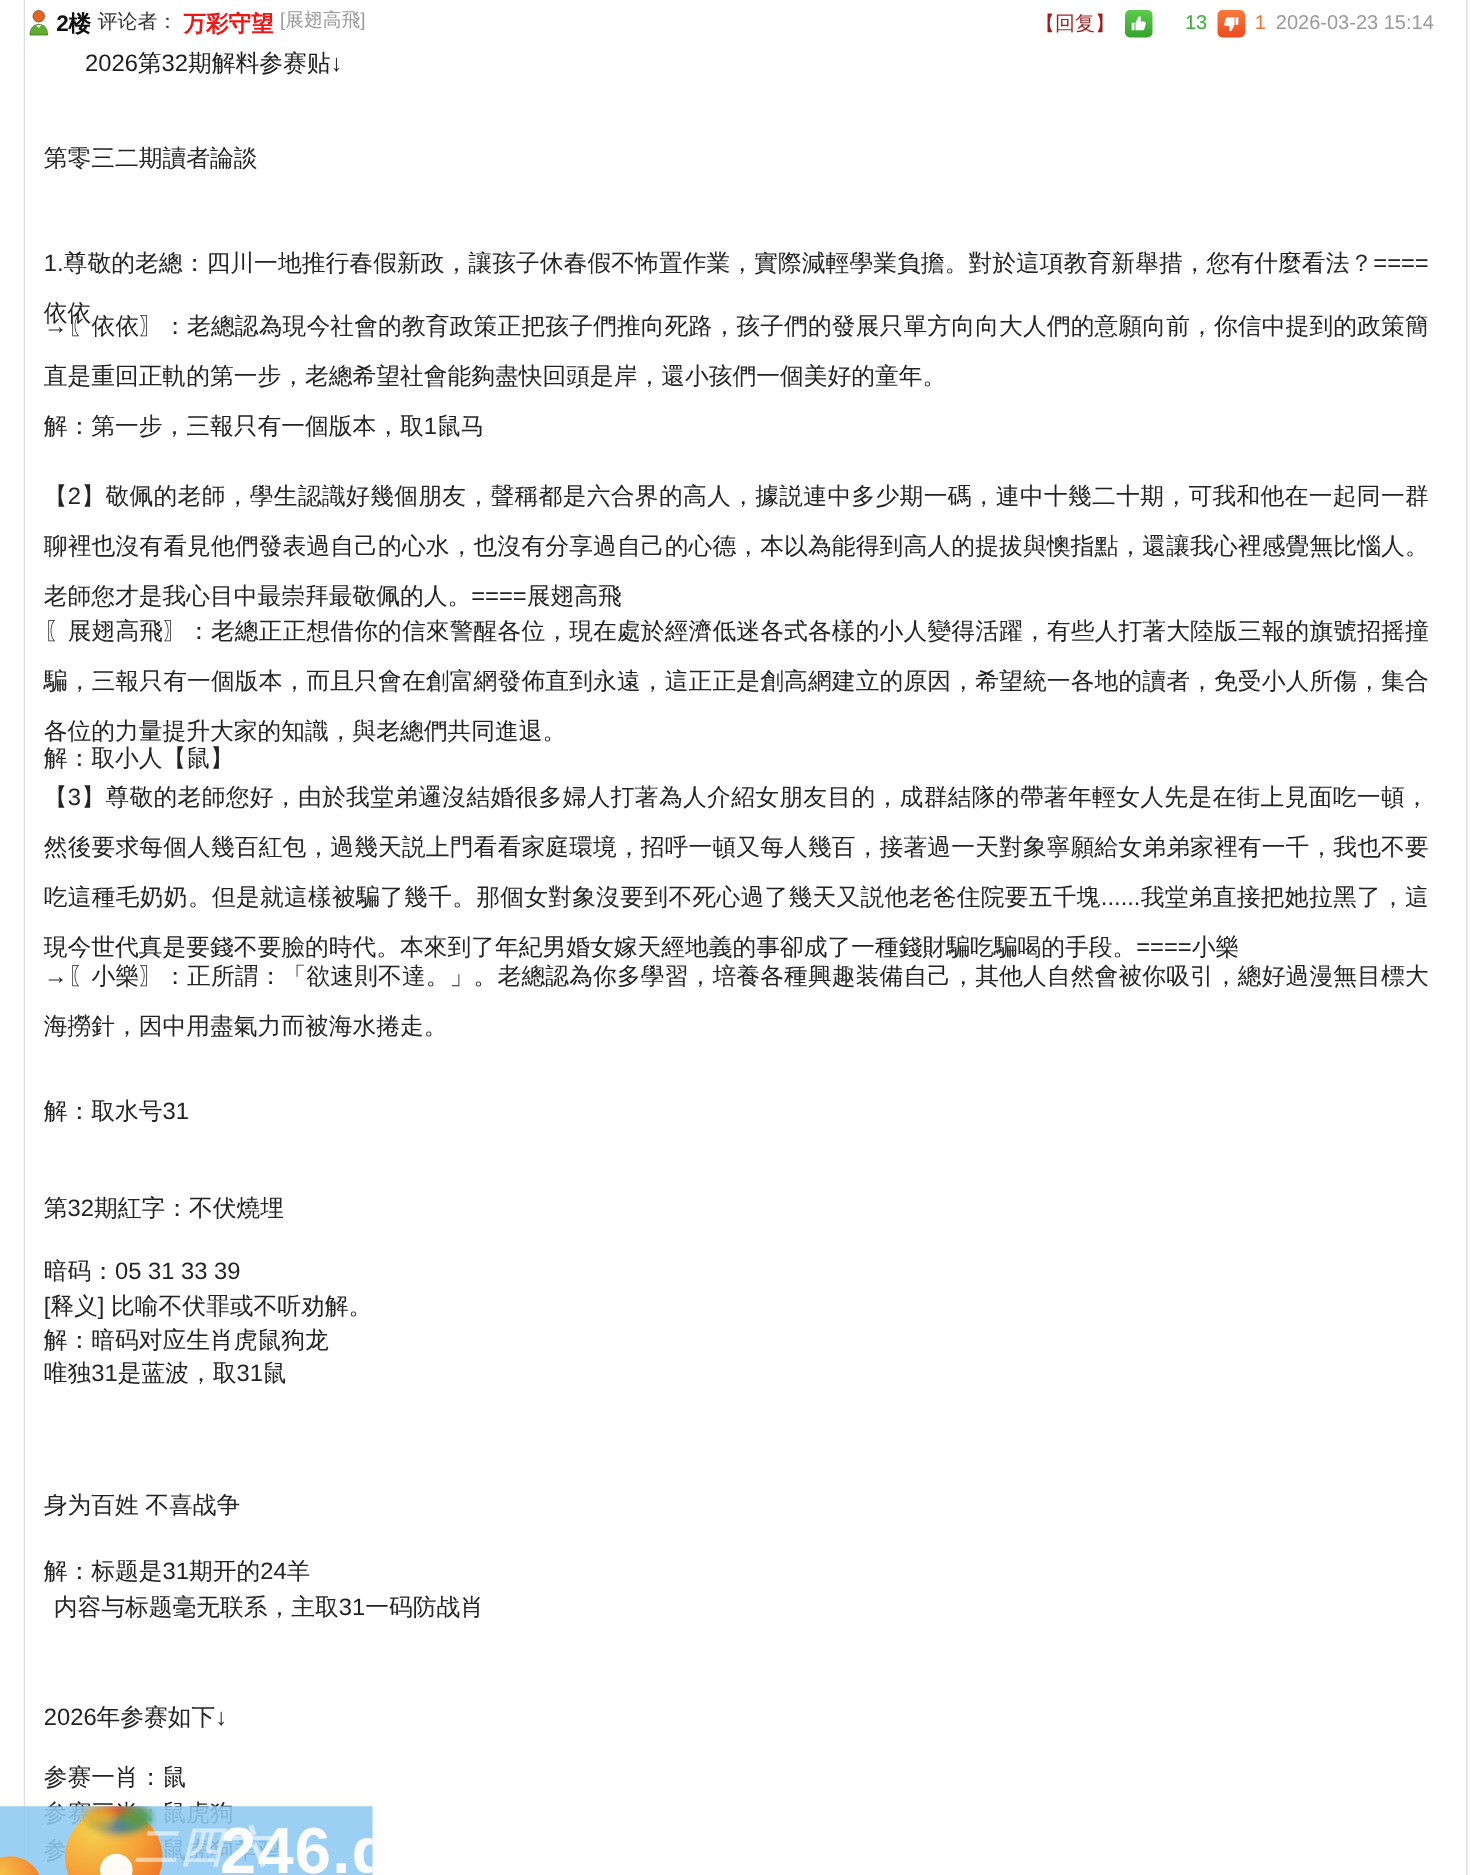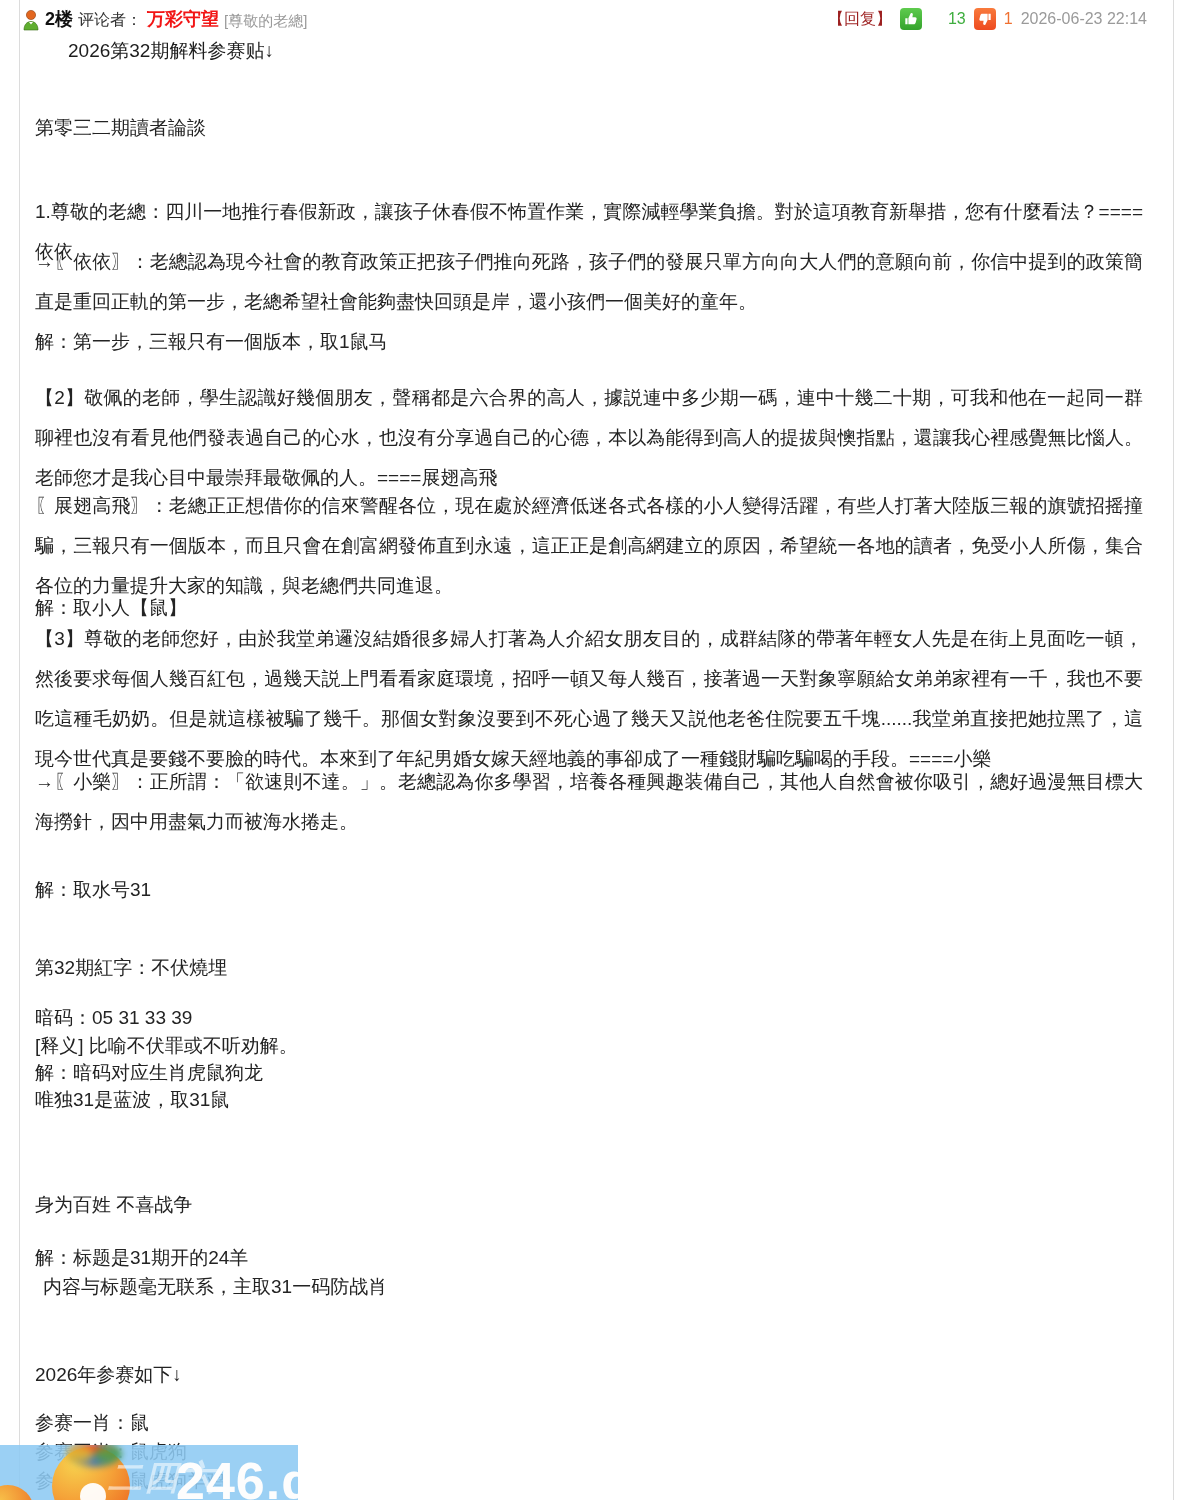--- a/index.html
+++ b/index.html
@@ -1,21 +1,21 @@
 <!DOCTYPE html>
 <html><head>
 <meta charset="utf-8">
 <style>
   html,body{margin:0;padding:0;background:#ffffff;}
   body{font-family:"Liberation Sans","DejaVu Sans",sans-serif;color:#262626;}
   .page{position:relative;width:1177px;height:1500px;background:#fff;overflow:hidden;}
   .frame{position:absolute;top:0;left:19px;right:3px;bottom:0;border-left:1px solid #dcdcdc;border-right:1px solid #dcdcdc;}
   
   .hdr{position:absolute;top:6px;left:22px;right:30px;height:26px;display:flex;align-items:center;justify-content:space-between;font-size:16px;}
-  .hdr-left{display:flex;align-items:flex-end;gap:5px;}
+  .hdr-left{display:flex;align-items:flex-start;gap:5px;}
   .hdr-right{display:flex;align-items:center;gap:8px;}
   .floor{font-weight:bold;font-size:18px;color:#111;}
   .commenter{color:#333;}
   .uname{color:#f21515;font-weight:bold;font-size:18px;cursor:pointer;}
   .carrier{color:#9a9a9a;font-size:15px;}
   .reply{color:#9c1f1f;cursor:pointer;}
   .cnt-up{color:#3fae3f;margin-left:18px;}
   .cnt-dn{color:#f07030;}
   .tstamp{color:#9a9a9a;}
   .badge{width:22px;height:22px;border-radius:4px;display:inline-flex;align-items:center;justify-content:center;}
@@ -46,37 +46,37 @@
       <span style="display:inline-flex;">
         <svg width="18" height="22" viewBox="0 0 18 22">
           <circle cx="9" cy="6" r="4.6" fill="#e2661f" stroke="#8a3a0a" stroke-width="0.6"></circle>
           <path d="M2 21 c0-5.5 3-8.5 7-8.5 s7 3 7 8.5 z" fill="#5fae2f" stroke="#356b13" stroke-width="0.6"></path>
           <path d="M7 13 l2 2.5 2-2.5 z" fill="#ffffff"></path>
         </svg>
       </span>
       <span class="floor">2楼</span>
       <span class="commenter">评论者：</span>
       <span class="uname">万彩守望</span>
-      <span class="carrier">[尊敬的老總]</span>
+      <span class="carrier">[展翅高飛]</span>
     </div>
     <div class="hdr-right">
       <span class="reply">【回复】</span>
       <span class="badge up">
         <svg width="14" height="14" viewBox="0 0 16 16">
           <path fill="#ffffff" d="M1.5 7h2.6v7H1.5z M5 14h6.2c1 0 1.9-.7 2.1-1.7l1.1-4.2c.3-1-.5-2.1-1.6-2.1H9.6l.5-3.1c.1-.9-.6-1.7-1.5-1.7-.5 0-.9.2-1.1.6L5 7z"></path>
         </svg>
       </span>
       <span class="cnt-up">13</span>
       <span class="badge dn">
         <svg width="14" height="14" viewBox="0 0 16 16" style="transform:rotate(180deg)">
           <path fill="#ffffff" d="M1.5 7h2.6v7H1.5z M5 14h6.2c1 0 1.9-.7 2.1-1.7l1.1-4.2c.3-1-.5-2.1-1.6-2.1H9.6l.5-3.1c.1-.9-.6-1.7-1.5-1.7-.5 0-.9.2-1.1.6L5 7z"></path>
         </svg>
       </span>
       <span class="cnt-dn">1</span>
-      <span class="tstamp">2026-06-23 22:14</span>
+      <span class="tstamp">2026-03-23 15:14</span>
     </div>
   </div>
 
   <div class="subtitle">2026第32期解料参赛贴↓</div>
 
   <p class="blk one" style="top:114px">第零三二期讀者論談</p>
   <p class="blk" style="top:192px">1.尊敬的老總：四川一地推行春假新政，讓孩子休春假不怖置作業，實際減輕學業負擔。對於這項教育新舉措，您有什麼看法？====依依</p>
   <p class="blk" style="top:242px">→〖依依〗：老總認為現今社會的教育政策正把孩子們推向死路，孩子們的發展只單方向向大人們的意願向前，你信中提到的政策簡直是重回正軌的第一步，老總希望社會能夠盡快回頭是岸，還小孩們一個美好的童年。</p>
   <p class="blk one" style="top:328px">解：第一步，三報只有一個版本，取1鼠马</p>
   <p class="blk" style="top:378px">【2】敬佩的老師，學生認識好幾個朋友，聲稱都是六合界的高人，據説連中多少期一碼，連中十幾二十期，可我和他在一起同一群聊裡也沒有看見他們發表過自己的心水，也沒有分享過自己的心德，本以為能得到高人的提拔與懊指點，還讓我心裡感覺無比惱人。老師您才是我心目中最崇拜最敬佩的人。====展翅高飛</p>

